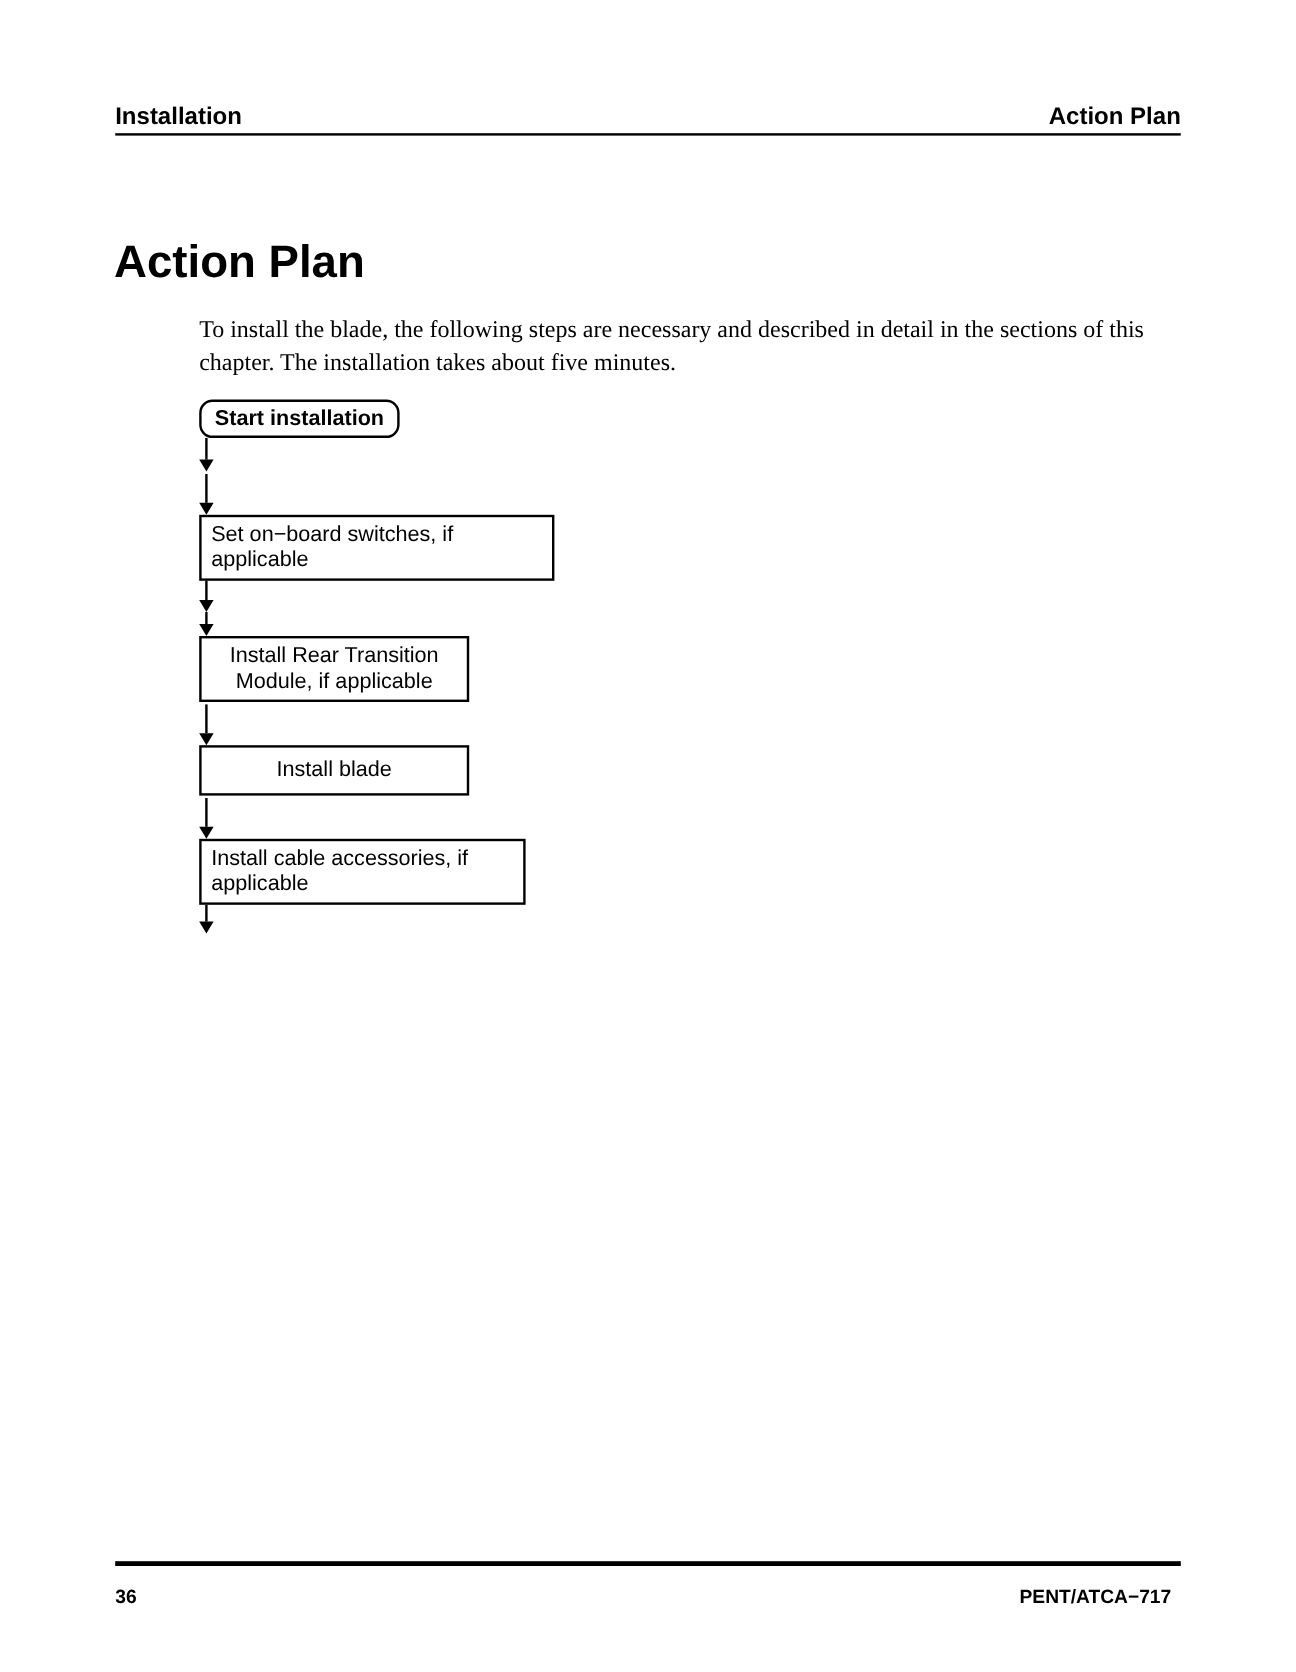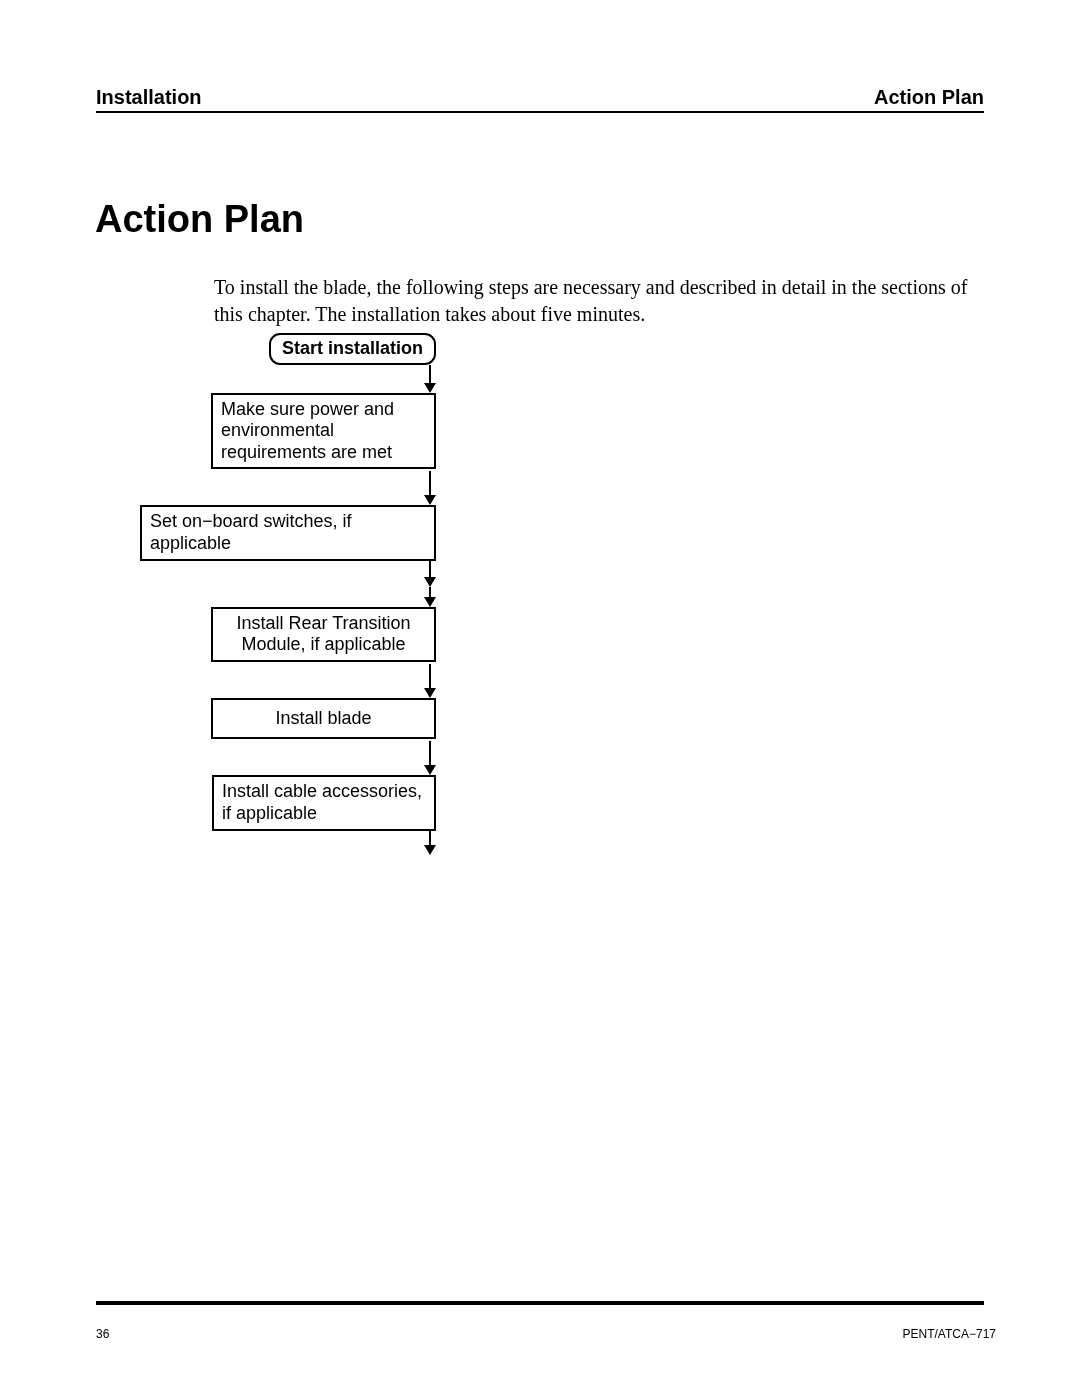--- a/index.html
+++ b/index.html
@@ -1,32 +1,32 @@
 <!DOCTYPE html>
 <html><head>
 <meta charset="utf-8">
 <style>
   * { margin: 0; padding: 0; box-sizing: border-box; }
   html, body { width: 1080px; height: 1393px; background: #fff; font-family: "Times New Roman", serif; color: #000; }
   .page { position: relative; width: 1080px; height: 1393px; }
   .header { position: absolute; top: 86px; left: 96px; right: 96px; display: flex; justify-content: space-between; font-family: Helvetica, Arial, sans-serif; font-size: 20px; font-weight: bold; }
   .header-rule { position: absolute; top: 111px; left: 96px; right: 96px; height: 2px; background: #000; }
   .heading { position: absolute; top: 198px; left: 95px; font-family: Helvetica, Arial, sans-serif; font-size: 38px; font-weight: bold; }
-  .intro { position: absolute; top: 274px; left: 166px; right: 96px; font-family: "Palatino Linotype", "Book Antiqua", Palatino, serif; font-size: 20px; line-height: 1.35; margin-left: 48px; }
-  .flow { position: absolute; top: 333px; left: 166px; width: 270px; display: flex; flex-direction: column; align-items: flex-end; }
+  .intro { position: absolute; top: 262px; left: 166px; right: 96px; font-family: "Palatino Linotype", "Book Antiqua", Palatino, serif; font-size: 20px; line-height: 1.35; }
+  .flow { position: absolute; top: 333px; left: 166px; width: 270px; display: flex; flex-direction: column; align-items: flex-start; }
   .node { font-family: Helvetica, Arial, sans-serif; font-size: 18px; line-height: 1.2; text-align: left; }
   .terminator { border: 2px solid #000; border-radius: 11px; padding: 3px 11px; font-weight: bold; text-align: center; }
   .process { border: 2px solid #000; padding: 4px 8px; }
   .process.center { text-align: center; }
   .arrow { display: flex; flex-direction: column; align-items: center; margin: 0; }
   .arrow-tall { margin: 2px 0 0 0; }
   .shaft { width: 2px; background: #000; }
   .head { width: 0; height: 0; border-left: 6px solid transparent; border-right: 6px solid transparent; border-top: 10px solid #000; }
   .footer-rule { position: absolute; bottom: 88px; left: 96px; right: 96px; height: 4px; background: #000; }
-  .footer { position: absolute; bottom: 52px; left: 96px; right: 84px; display: flex; justify-content: space-between; font-family: Helvetica, Arial, sans-serif; font-size: 12px; font-weight: normal; }
+  .footer { position: absolute; bottom: 52px; left: 96px; right: 104px; display: flex; justify-content: space-between; font-family: Helvetica, Arial, sans-serif; font-size: 16px; font-weight: bold; }
 </style>
 </head>
 <body>
 
 <div class="page">
   <div class="header">
     <span>Installation</span>
     <span>Action Plan</span>
   </div>
   <div class="header-rule"></div>
@@ -37,21 +37,20 @@
 
   <div class="flow">
 
     <div class="node terminator">Start installation</div>
 
     <div class="arrow">
       <div class="shaft" style="height:18px"></div>
       <div class="head"></div>
     </div>
 
-    <div class="node process" style="width:225px">Make sure power and environmental requirements are met</div>
 
     <div class="arrow arrow-tall">
       <div class="shaft" style="height:24px"></div>
       <div class="head"></div>
     </div>
 
     <div class="node process" style="width:296px">Set on−board switches, if applicable</div>
 
     <div class="arrow">
       <div class="shaft" style="height:16px"></div>
@@ -71,21 +70,21 @@
       <div class="head"></div>
     </div>
 
     <div class="node process center" style="width:225px;padding:8px">Install blade</div>
 
     <div class="arrow arrow-tall">
       <div class="shaft" style="height:24px"></div>
       <div class="head"></div>
     </div>
 
-    <div class="node process" style="width:224px">Install cable accessories, if applicable</div>
+    <div class="node process" style="width:272px">Install cable accessories, if applicable</div>
 
     <div class="arrow">
       <div class="shaft" style="height:14px"></div>
       <div class="head"></div>
     </div>
 
   </div>
 
   <div class="footer-rule"></div>
   <div class="footer">

